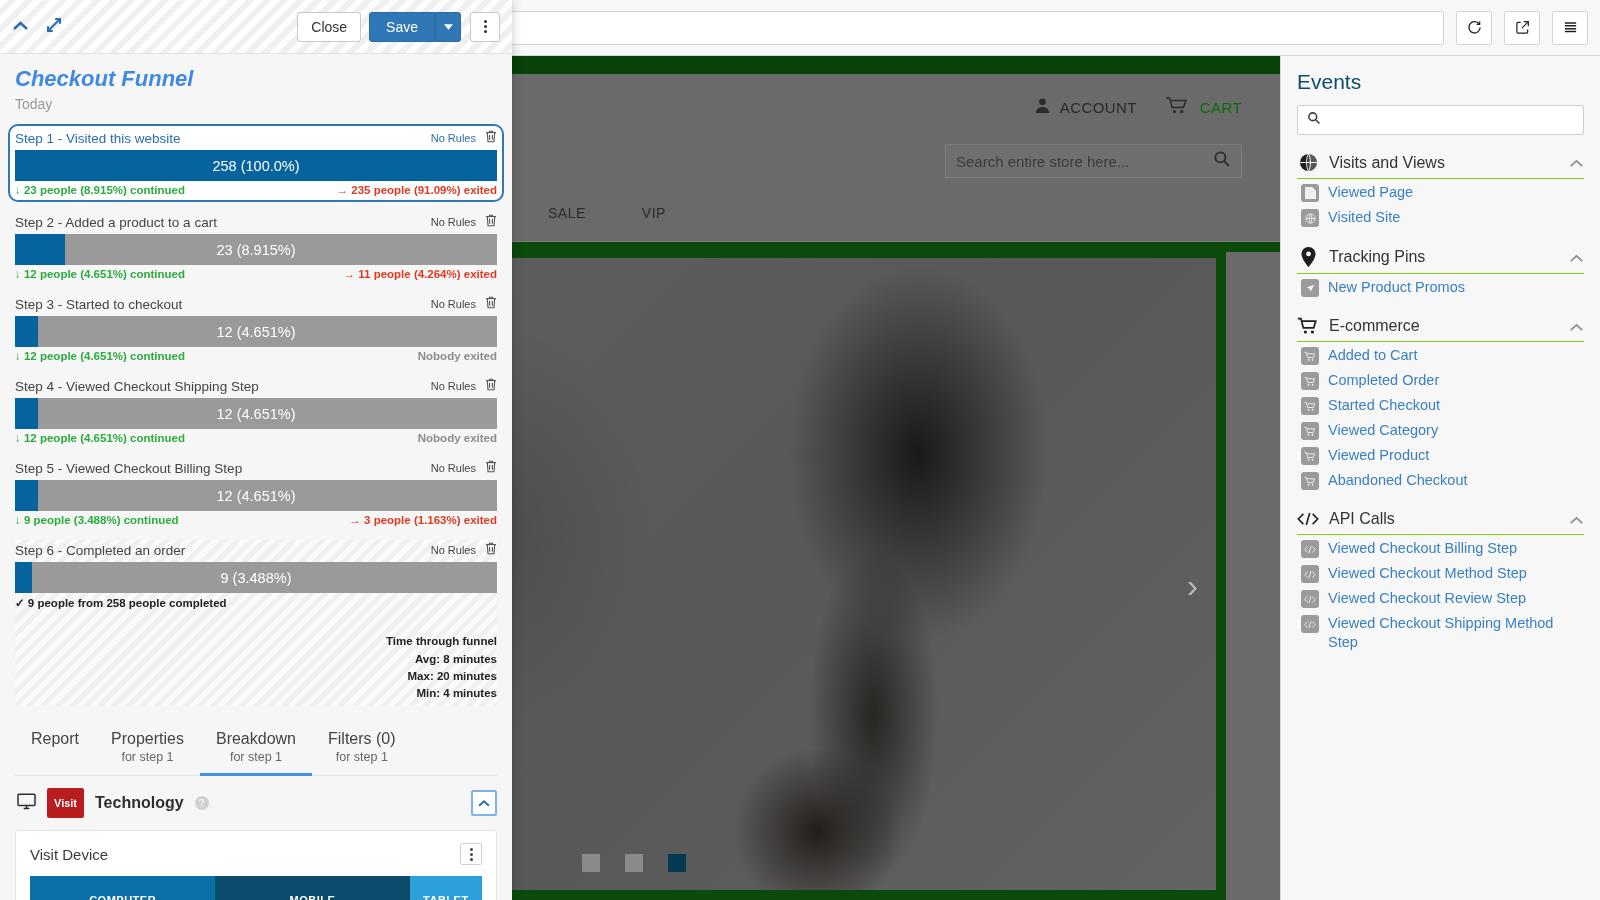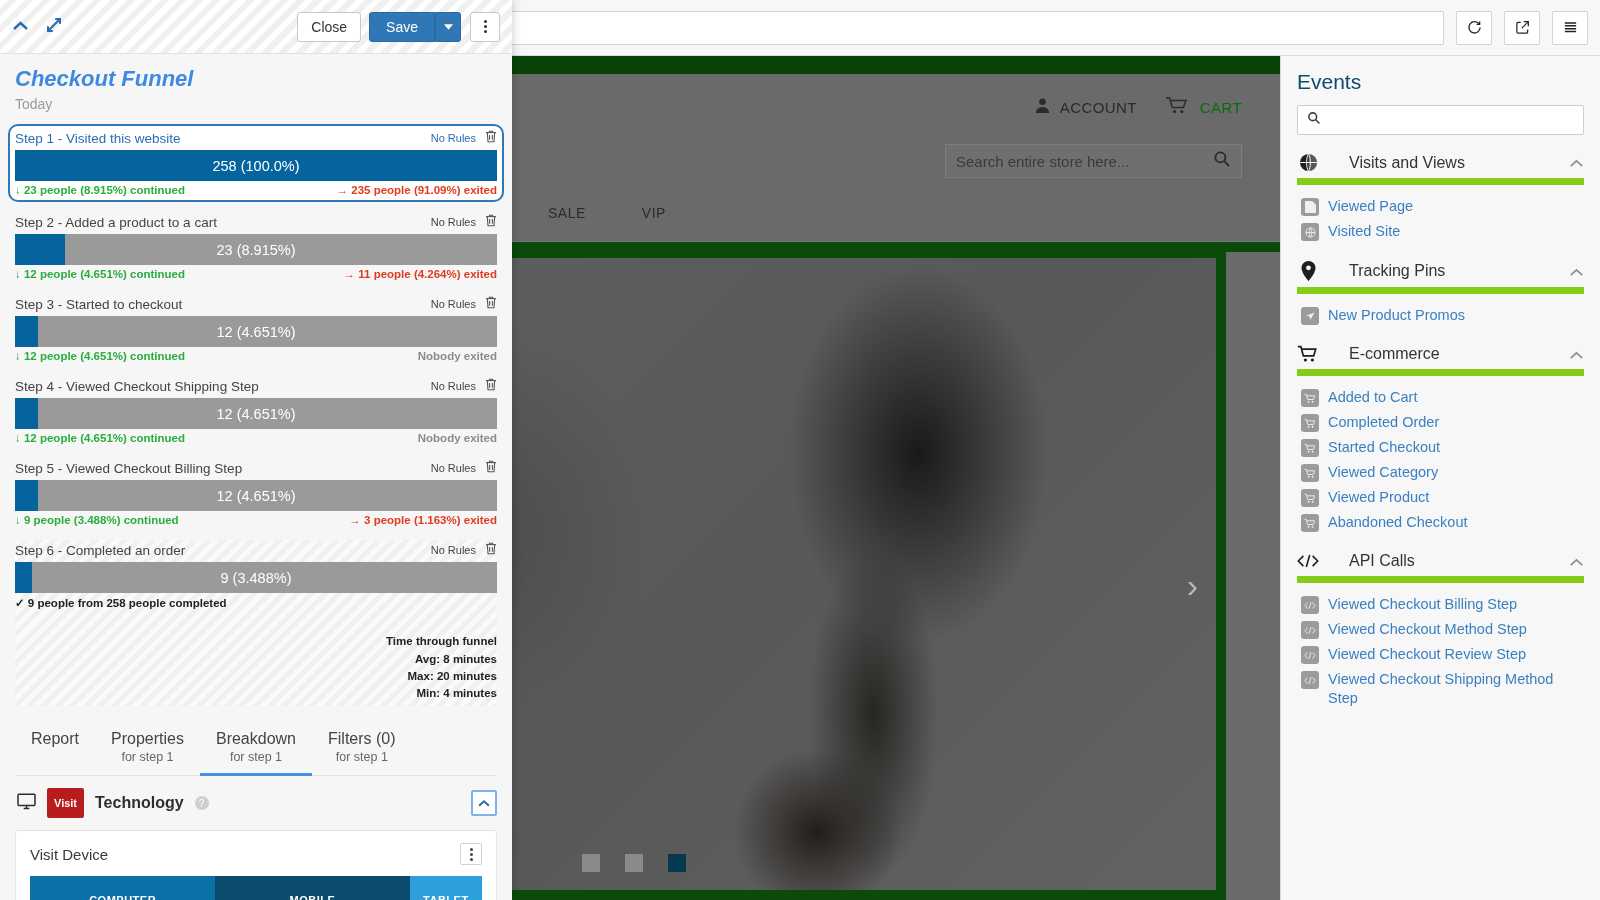--- a/index.html
+++ b/index.html
@@ -84,23 +84,23 @@
     position:absolute; right:0; top:56px; width:320px; height:844px;
     background:#f7f7f7; border-left:1px solid #d9d9d9; padding:14px 16px 0 16px;
     overflow:hidden;
   }
   .events h2 { font-size:21px; font-weight:400; color:#0c4a6e; margin-bottom:11px; }
   .ev-search {
     height:30px; border:1px solid #cfcfcf; background:#fff; border-radius:2px;
     display:flex; align-items:center; padding:0 9px; margin-bottom:14px;
   }
   .ev-group-hd { display:flex; align-items:center; gap:10px; padding:4px 0 6px 0; }
-  .ev-group-hd .gtitle { flex:1; font-size:16px; color:#333;margin-left:20px; }
+  .ev-group-hd .gtitle { flex:1; font-size:16px; color:#333; }
   .ev-group-hd .chev { color:#8e8e8e; font-size:15px; }
-  .ev-list { border-top:7px solid #84cc16; padding-top:9px; margin-bottom:13px; }
+  .ev-list { border-top:1px solid #84cc16; padding-top:1px; margin-bottom:13px; }
   .ev-item { display:flex; align-items:flex-start; gap:9px; padding:3px 0 3px 4px; }
   .ev-item .label { font-size:14.5px; color:#3a80c1; line-height:1.3; }
   .ev-ico {
     width:18px; height:18px; border-radius:3px; background:#9b9b9b; flex:0 0 18px;
     display:flex; align-items:center; justify-content:center; color:#efefef;
     font-size:9px; margin-top:1px;
   }
   .grp-ico { width:22px; display:flex; align-items:center; justify-content:center; color:#1f1f1f; }
 
   

